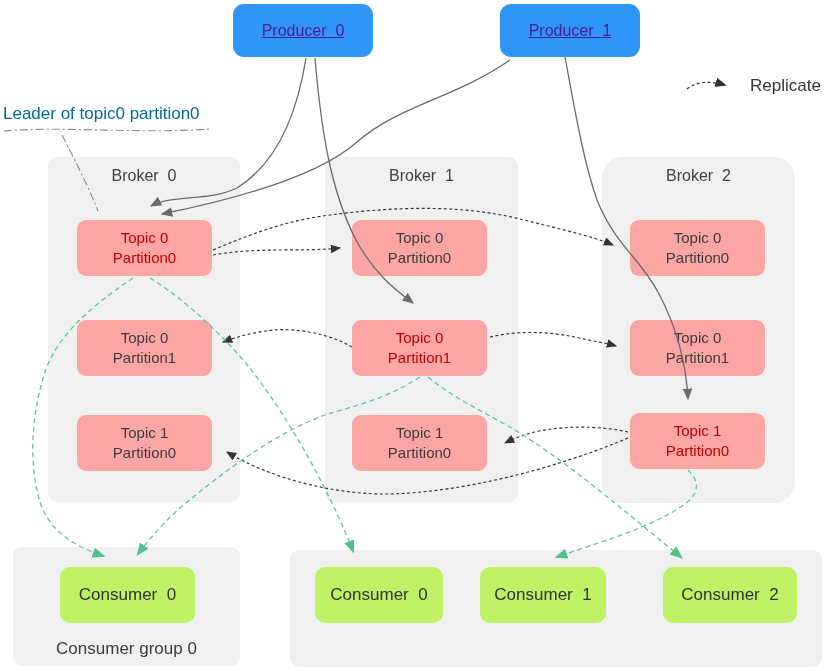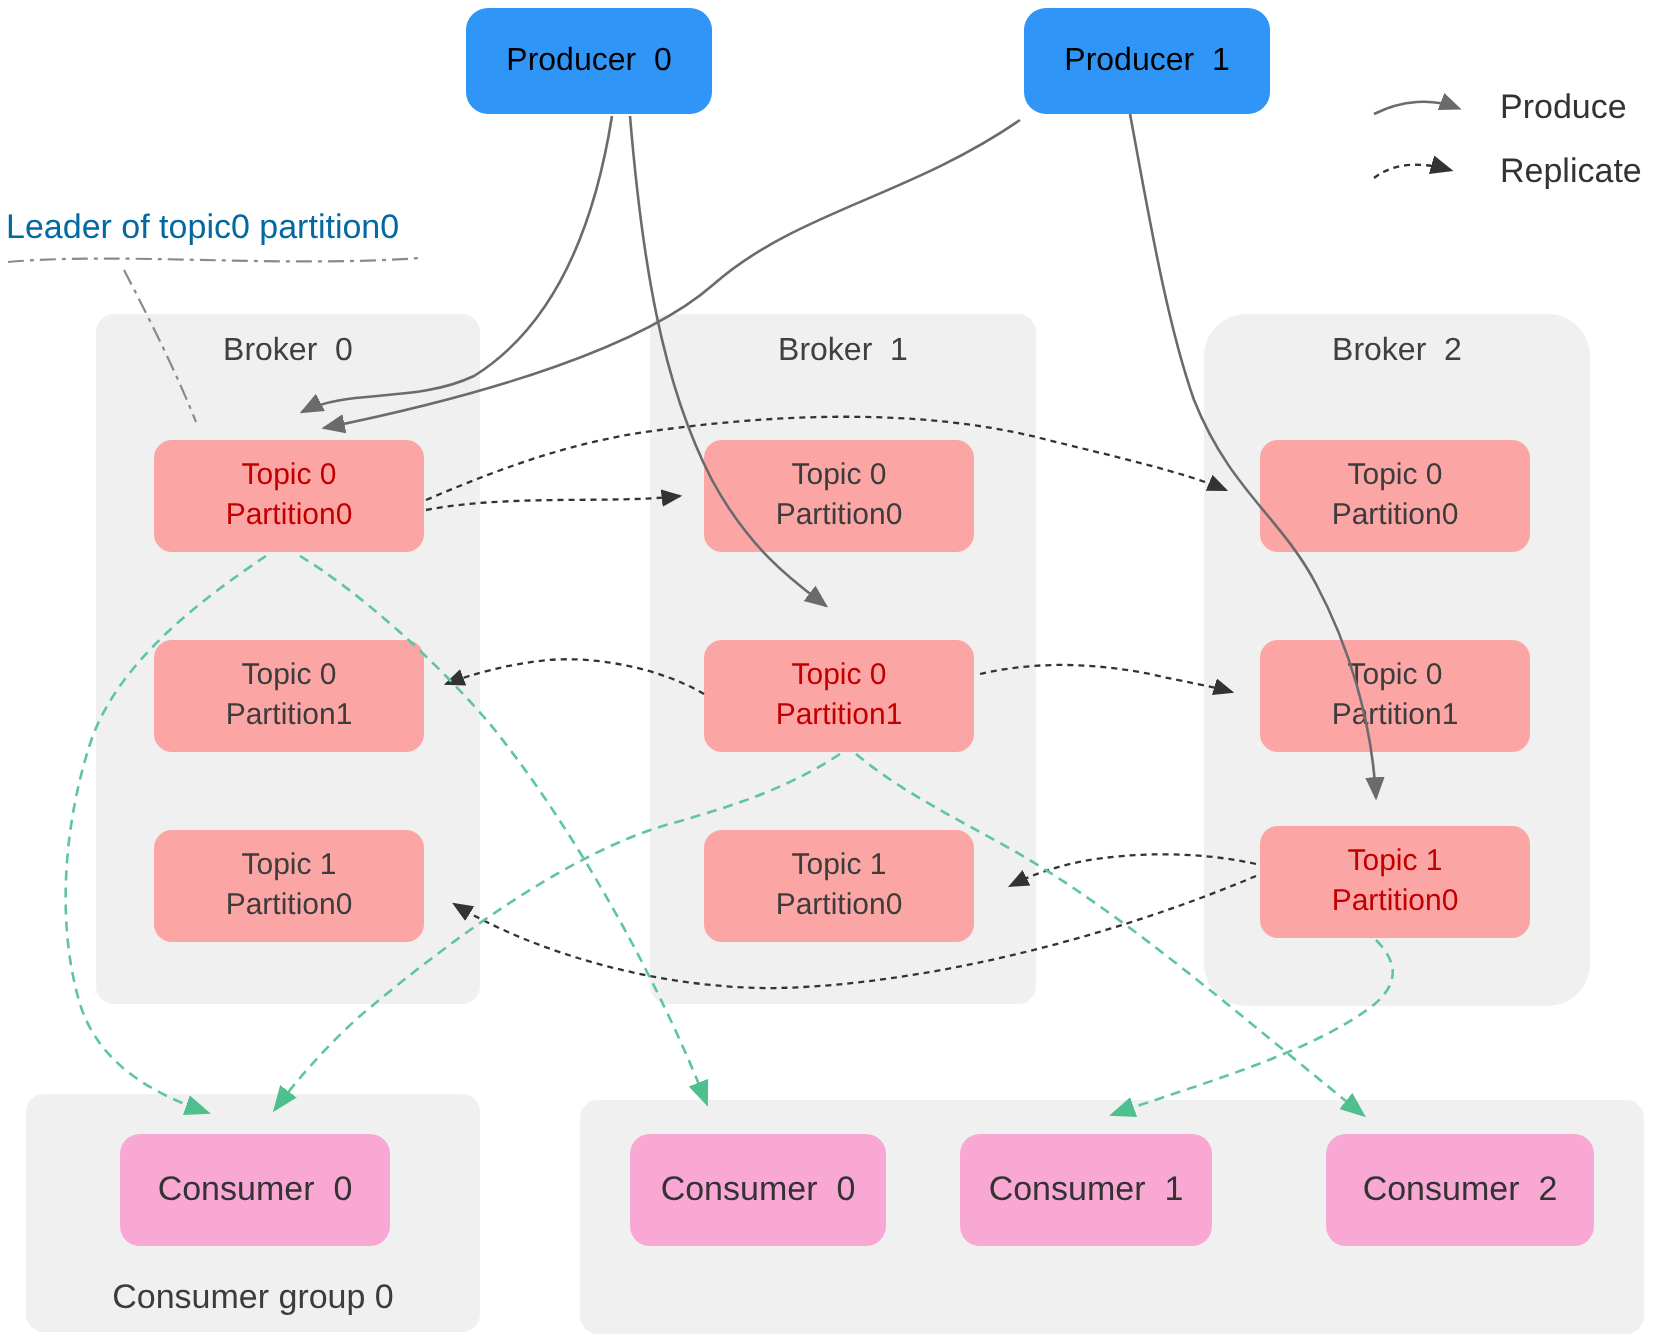--- a/index.html
+++ b/index.html
@@ -1,29 +1,29 @@
 <!DOCTYPE html>
 <html><head>
 <meta charset="utf-8">
 <style>
   html,body{margin:0;padding:0;background:#ffffff;}
   .canvas{position:relative;width:833px;height:671px;background:#ffffff;
           font-family:"Liberation Sans", sans-serif;overflow:hidden;}
   .pre{white-space:pre;}
 
   
-  .producer{position:absolute;width:123px;height:53px;border-radius:11px;background:#2F95F6;
-            color:#000000;font-size:16px;display:flex;align-items:center;justify-content:center;z-index:2;}
+  .producer{position:absolute;width:140px;height:53px;border-radius:11px;background:#2F95F6;
+            color:#4c1d95;font-size:16px;display:flex;align-items:center;justify-content:center;z-index:2;text-decoration:underline;}
   .container-box{position:absolute;background:#F0F0F0;border-radius:9px;z-index:1;}
   .broker-title{position:absolute;top:10px;left:0;right:0;text-align:center;font-size:16px;color:#404040;}
   .part{position:absolute;width:135px;height:56px;border-radius:9px;background:#fca5a5;
         display:flex;flex-direction:column;align-items:center;justify-content:center;
         font-size:15px;line-height:20px;color:#3C3C3C;z-index:2;}
   .part.leader{color:#C00000;}
-  .consumer{position:absolute;height:56px;border-radius:10px;background:#f9a8d4;color:#333333;
+  .consumer{position:absolute;height:56px;border-radius:10px;background:#bef264;color:#333333;
             font-size:17px;display:flex;align-items:center;justify-content:center;z-index:2;}
   .group-label{position:absolute;bottom:7px;left:0;right:0;text-align:center;font-size:17px;color:#3C3C3C;}
 
   
   .leader-note{position:absolute;left:3px;top:104px;font-size:17px;color:#0369a1;z-index:2;}
 
   
   .legend-row{position:absolute;left:685px;display:flex;align-items:center;z-index:2;}
   .legend-row .lbl{margin-left:9px;font-size:17px;color:#333333;}
 
@@ -31,37 +31,26 @@
   svg.overlay{position:absolute;left:0;top:0;z-index:5;pointer-events:none;}
 </style>
 </head>
 <body>
 
 <div class="canvas">
 
   <div class="producer pre" style="left:233px;top:4px;">
     <span class="pre">Producer  0</span>
   </div>
-  <div class="producer pre" style="left:512px;top:4px;">
+  <div class="producer pre" style="left:500px;top:4px;">
     <span class="pre">Producer  1</span>
   </div>
 
   <div class="leader-note">Leader of topic0 partition0</div>
 
-  <div class="legend-row" style="top:44px;">
-    <svg width="56" height="18" viewBox="0 0 56 18">
-      <defs>
-          <marker id="lg-p" markerWidth="9" markerHeight="8" refX="7" refY="3.5" orient="auto">
-        <path d="M0,0 L8.5,3.5 L0,7 Z" fill="#6B6B6B"></path>
-          </marker>
-        </defs>
-      <path d="M2,12 C 16,5 31,4 44,9" fill="none" stroke="#6B6B6B" stroke-width="1.3" marker-end="url(#lg-p)"></path>
-    </svg>
-    <span class="lbl">Produce</span>
-  </div>
   <div class="legend-row" style="top:76px;">
     <svg width="56" height="18" viewBox="0 0 56 18">
       <defs>
           <marker id="lg-r" markerWidth="10" markerHeight="9" refX="8" refY="4" orient="auto">
         <path d="M0,0 L9.5,4 L0,8 Z" fill="#333333"></path>
           </marker>
         </defs>
       <path d="M2,12 C 12,4 26,4 40,8" fill="none" stroke="#333333" stroke-width="1.2" stroke-dasharray="3 2.5" marker-end="url(#lg-r)"></path>
     </svg>
     <span class="lbl">Replicate</span>

